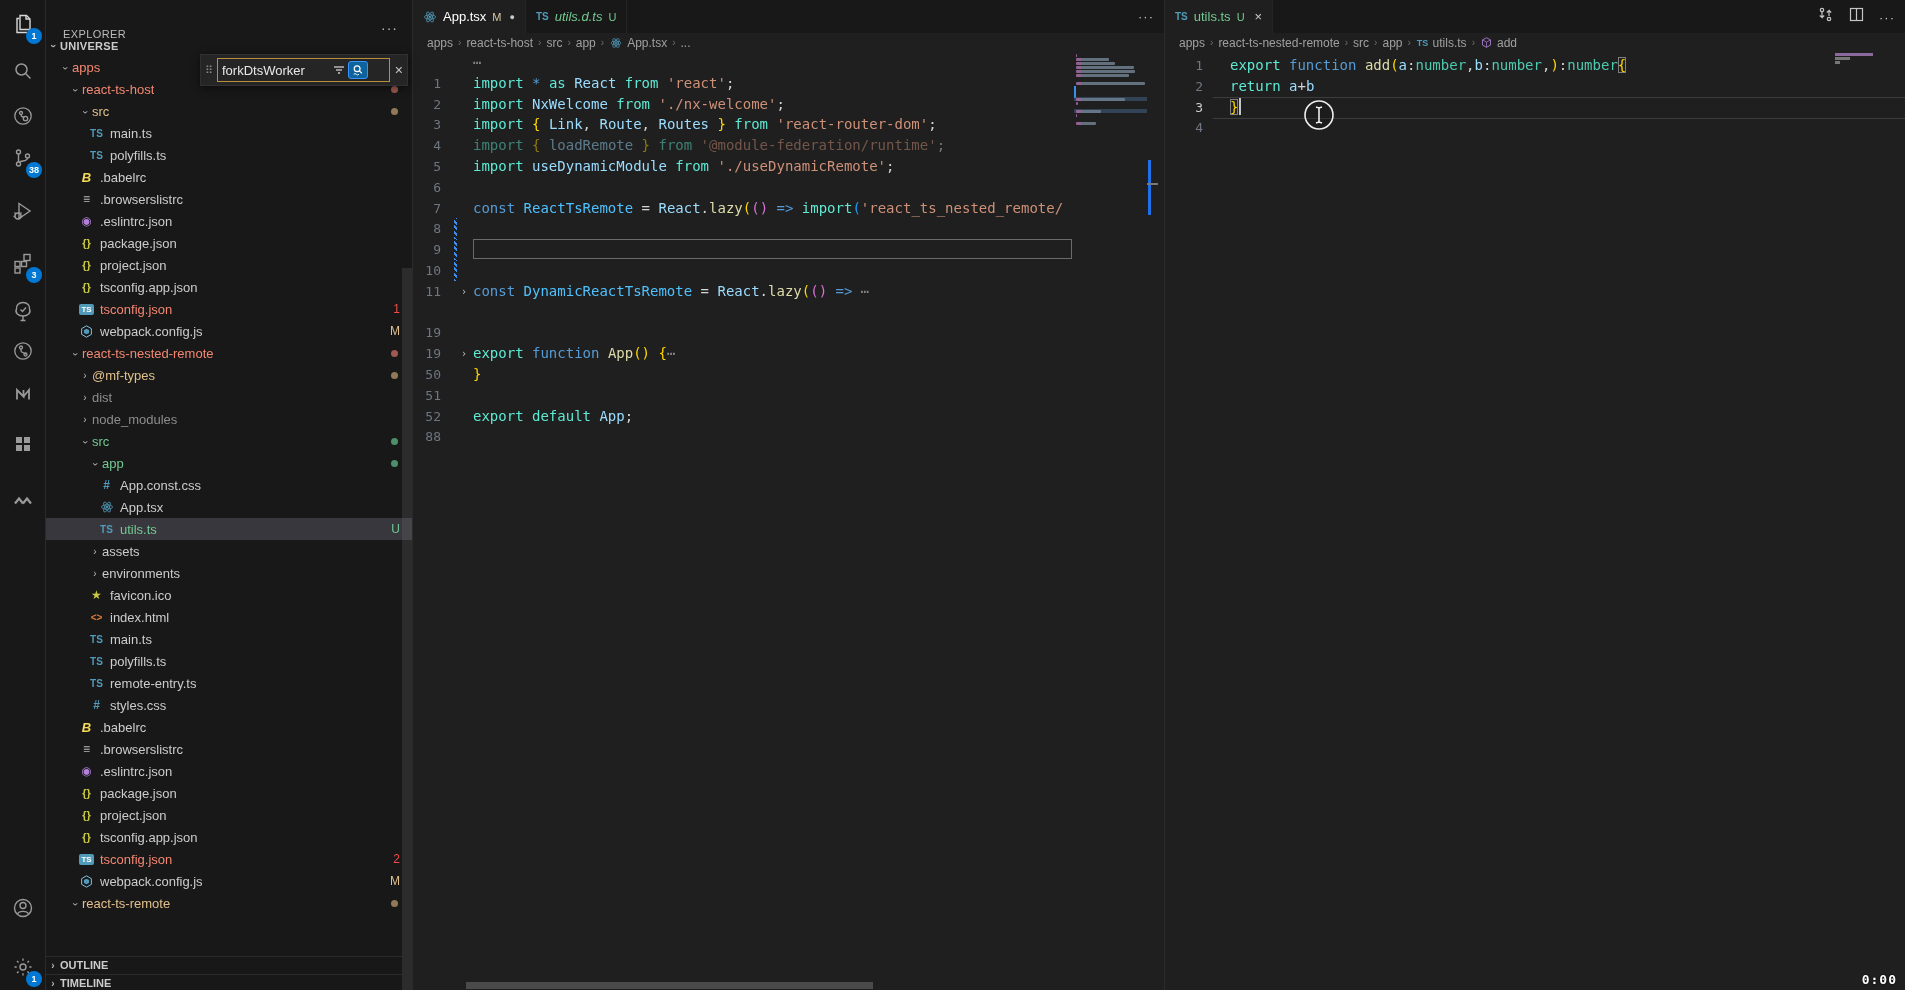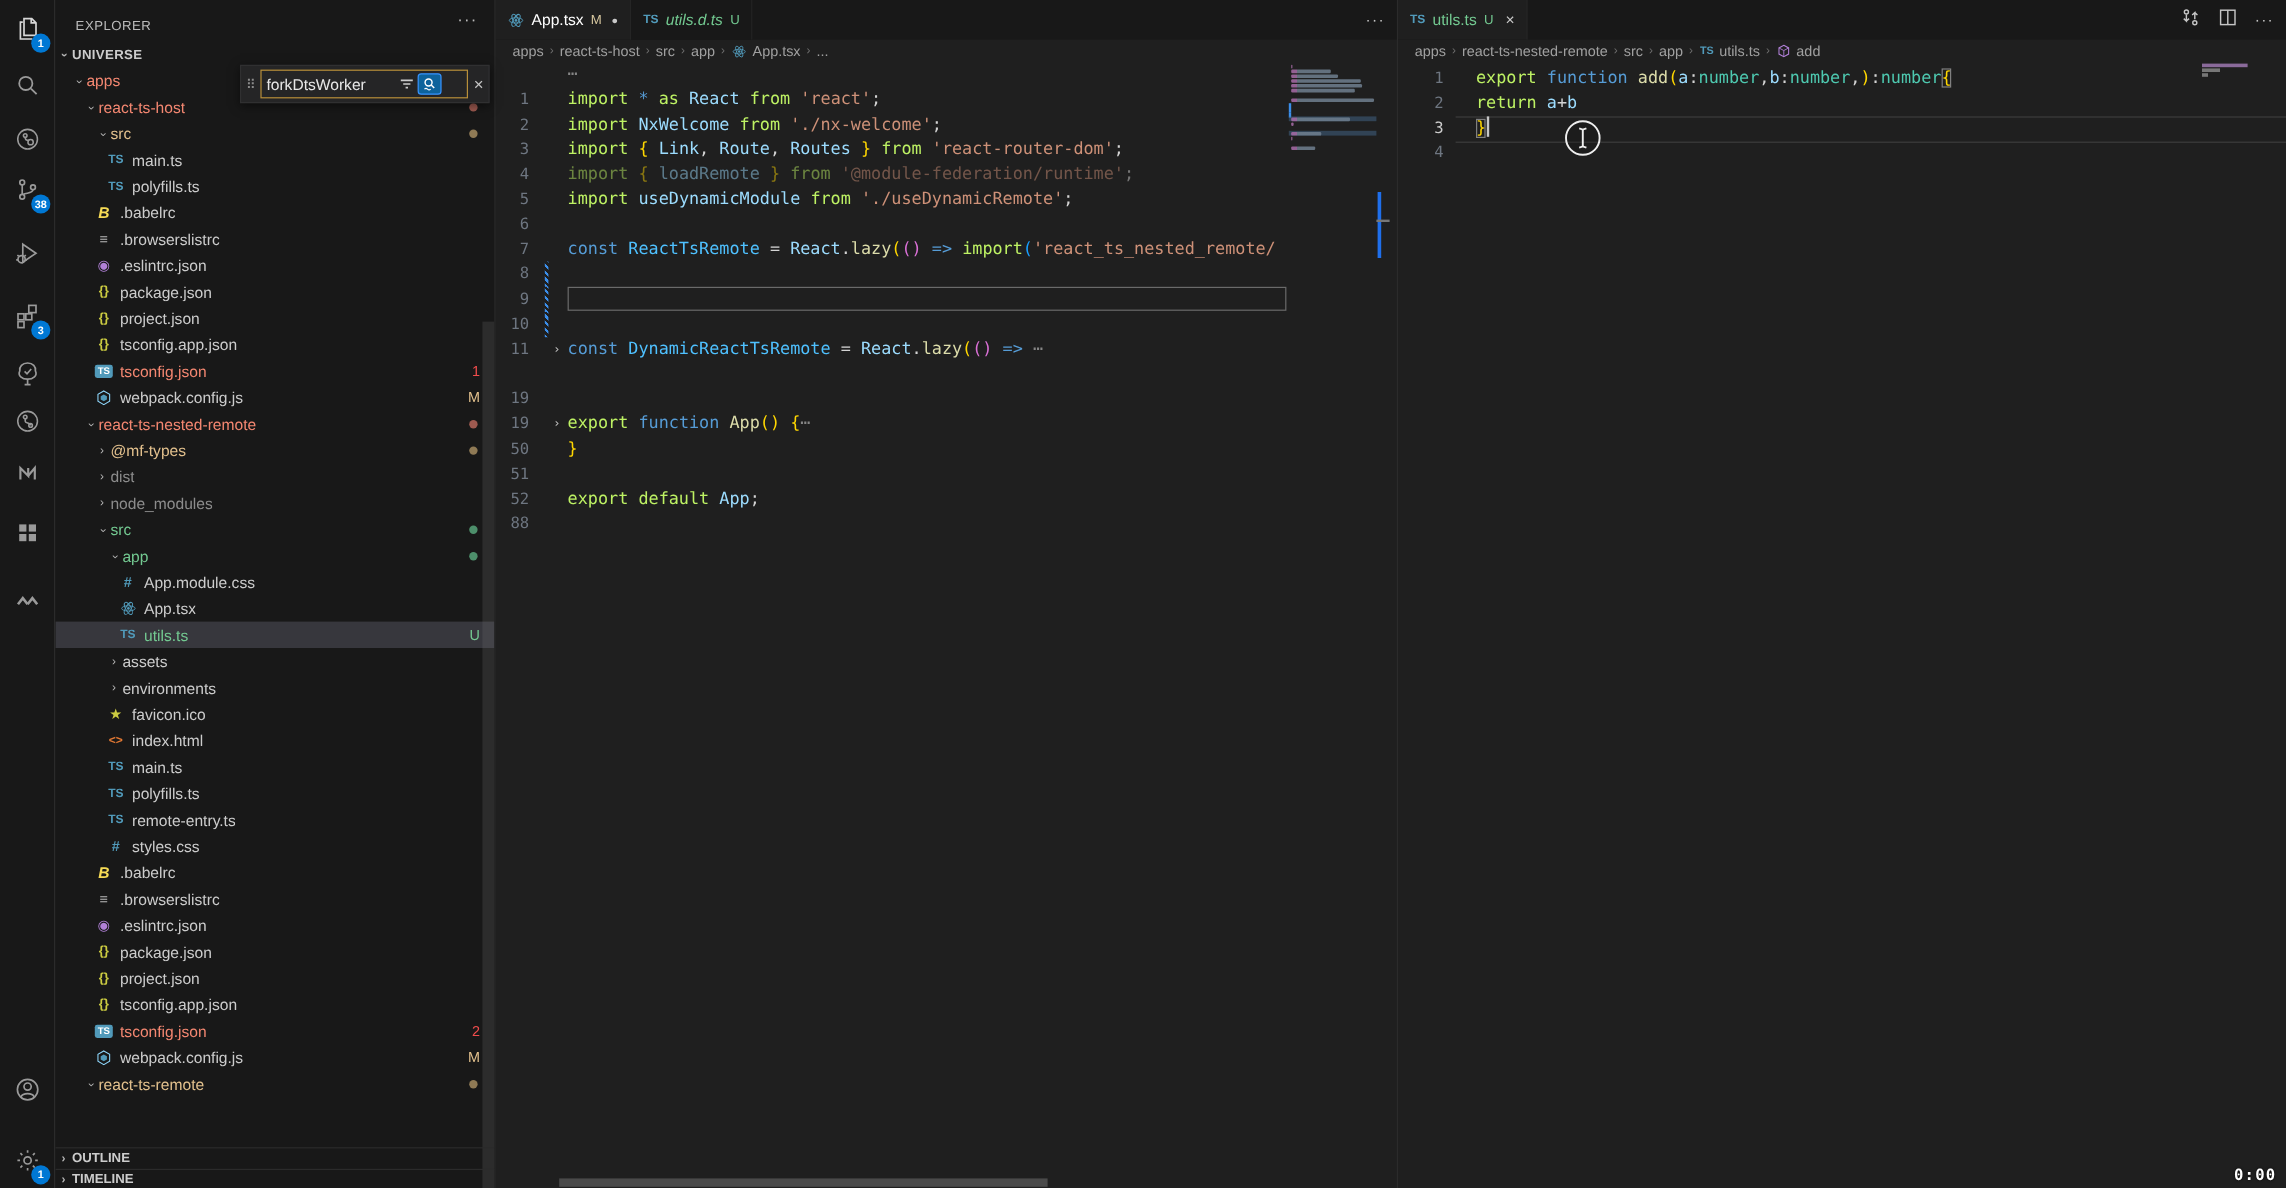--- a/index.html
+++ b/index.html
@@ -8,21 +8,21 @@
   .abs{position:absolute}
   
   #activitybar{left:0;top:0;width:46px;height:990px;background:#181818;border-right:1px solid #2b2b2b;z-index:5}
   .aicon{position:absolute;left:0;width:45px;height:46px;display:flex;align-items:center;justify-content:center;color:#9a9a9a;cursor:pointer}
   .aicon.active{color:#d7d7d7}
   .aicon svg{width:24px;height:24px}
   .abadge{position:absolute;right:3px;bottom:3px;background:#0078d4;color:#fff;border-radius:10px;
     min-width:16px;height:16px;font-size:9px;font-weight:bold;display:flex;align-items:center;justify-content:center;padding:0 3px}
   
   #sidebar{left:46px;top:0;width:367px;height:990px;background:#181818;border-right:1px solid #2b2b2b;z-index:4;overflow:hidden}
-  #sb-head{position:absolute;top:4px;left:0;right:0;height:35px;display:flex;align-items:center}
+  #sb-head{position:absolute;top:16px;left:0;right:0;height:35px;display:flex;align-items:center}
   #sb-title{font-size:11px;letter-spacing:.4px;color:#bbbbbb;margin-left:17px}
   #sb-more{position:absolute;right:14px;top:4px;color:#bbb;font-size:14px;letter-spacing:1px;cursor:pointer}
   #sb-section{position:absolute;top:35px;left:0;right:0;height:21px;display:flex;align-items:center;font-weight:bold;font-size:11px;letter-spacing:.3px;color:#cccccc;cursor:pointer}
   .chev{display:inline-block;font-size:10px;color:#b6b6b6;transform-origin:50% 55%;width:14px;text-align:center}
   .chev.down{transform:rotate(90deg)}
   #tree{position:absolute;top:56px;left:0;right:0}
   .trow{position:relative;height:22px;display:flex;align-items:center;font-size:13px;color:#cccccc;cursor:pointer;white-space:nowrap}
   .trow.selected{background:#37373d}
   .trow .ficon{width:17px;display:inline-flex;justify-content:center;align-items:center;margin-right:5px;font-size:11px;flex:none}
   .trow .fname{overflow:hidden}
@@ -60,21 +60,21 @@
   .crumbs .sep{color:#6e6e6e;font-size:10px}
   .crumbs .ci{display:inline-flex;align-items:center;gap:4px;cursor:pointer}
   
   .codearea{position:absolute;top:52px;left:0;right:0;bottom:0;overflow:hidden}
   .crow{position:absolute;height:21px;line-height:21px;font-family:"DejaVu Sans Mono","Liberation Mono",monospace;font-size:14px;white-space:pre}
   .lnum{position:absolute;text-align:right;color:#6e7681;font-family:"DejaVu Sans Mono",monospace;font-size:13px}
   .lnum.activeln{color:#cccccc}
   .foldchev{position:absolute;left:44px;width:14px;color:#c0c0c0;font-size:10px;text-align:center}
   .codetext{position:absolute}
   .dimrow{opacity:.48}
-  .tk-kw{color:#bef264}.tk-st{color:#569cd6}.tk-var{color:#9cdcfe}.tk-cls{color:#4fc1ff}.tk-fn{color:#dcdcaa}
+  .tk-kw{color:#5eead4}.tk-st{color:#569cd6}.tk-var{color:#9cdcfe}.tk-cls{color:#4fc1ff}.tk-fn{color:#dcdcaa}
   .tk-str{color:#ce9178}.tk-pun{color:#d4d4d4}.tk-b1{color:#ffd700}.tk-b2{color:#da70d6}.tk-b3{color:#179fff}
   .tk-teal{color:#4ec9b0}.tk-fold{color:#868686}
   .tk-bm{color:#ffd700;outline:1px solid #808080;outline-offset:-1px}
   .hlband{position:absolute;left:60px;right:0;top:0;bottom:0;background:#243b53;z-index:-1}
   .boxband{position:absolute;left:60px;right:2px;top:0;height:20px;border:1px solid #6a6a6a}
   .gitbar{position:absolute;left:41px;width:3px;top:0;height:21px;
     background:repeating-linear-gradient(45deg,#3b8eea 0 2px,transparent 2px 4px)}
   .caret{display:inline-block;width:2px;height:17px;background:#c6c6c6;vertical-align:-3px;margin-left:1px}
   .curline{position:absolute;left:48px;right:0;height:22px;border-top:1px solid #3c3c3c;border-bottom:1px solid #3c3c3c}
   
@@ -307,21 +307,21 @@
       </div>
       <div class="trow" style="padding-left: 42px;">
         <span class="chev down">›</span>
         <span class="fname c-untracked">app</span>
         <span class="dot dot-untracked"></span>
       </div>
       <div class="trow" style="padding-left: 52px;">
         <span class="ficon">
           <span style="color:#519aba;font-weight:bold;font-size:12px">#</span>
         </span>
-        <span class="fname">App.module.css</span>
+        <span class="fname">App.const.css</span>
       </div>
       <div class="trow" style="padding-left: 52px;">
         <span class="ficon">
           <svg width="14" height="14" viewBox="0 0 16 16">
             <circle cx="8" cy="8" r="1.3" fill="#519aba"></circle>
             <g fill="none" stroke="#519aba" stroke-width="0.9">
               <ellipse cx="8" cy="8" rx="6.4" ry="2.5"></ellipse>
               <ellipse cx="8" cy="8" rx="6.4" ry="2.5" transform="rotate(60 8 8)"></ellipse>
               <ellipse cx="8" cy="8" rx="6.4" ry="2.5" transform="rotate(120 8 8)"></ellipse>
             </g>

